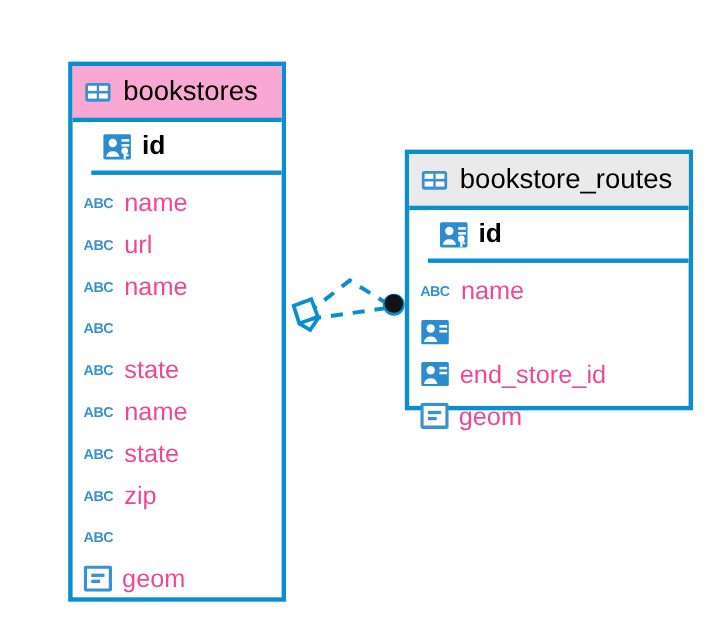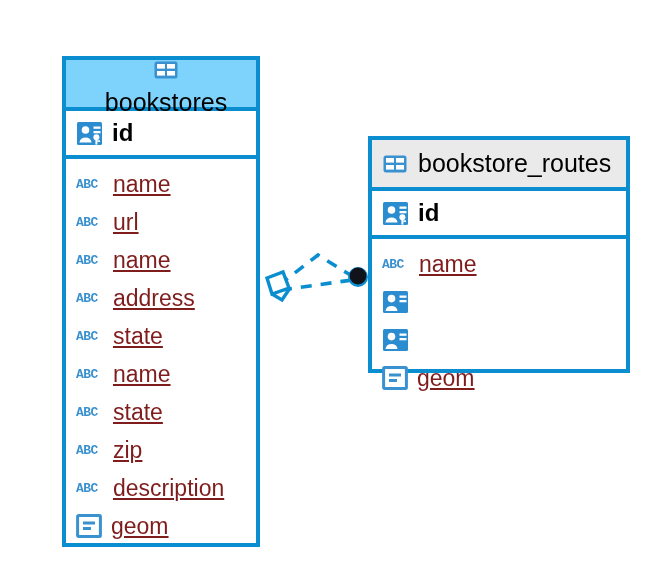--- a/index.html
+++ b/index.html
@@ -22,57 +22,58 @@
   }
   .ent-header{
     box-sizing:border-box;
     height:51px;
     display:flex;
     align-items:center;
     padding-left:10px;
     gap:10px;
     border-bottom:4px solid #0a8ed0;
   }
-  .ent-header.orange{background:#7dd3fc;flex-direction:column;}
+  .ent-header.orange{background:#f9a8d4;}
   .ent-header.grey{background:#eaeaea;}
   .ent-title{
     font-size:25px;
     color:#000000;
     line-height:1;
     white-space:nowrap;
   }
   .pk-row{
     box-sizing:border-box;
     height:48px;
     display:flex;
     align-items:center;
     padding-left:10px;
     gap:9px;
     border-bottom:4px solid #0a8ed0;
     background:#ffffff;
+    margin-left:17px;
   }
   .pk-label{font-size:24px;font-weight:bold;color:#000;line-height:1;}
   .cols{padding:6px 0 8px 0;}
   .col-row{
     height:38px;
     display:flex;
     align-items:center;
     padding-left:10px;
     gap:9px;
   }
-  .col-label{font-size:23px;color:#7f1d1d;line-height:1;white-space:nowrap;text-decoration:underline;}
+  .col-label{font-size:23px;color:#ec4899;line-height:1;white-space:nowrap;}
 
   
   .icon{flex:0 0 auto;display:block;}
 
   
   .abc-icon{
     width:28px;height:16px;
     display:flex;align-items:center;justify-content:flex-start;
-    font-family:Liberation Mono, monospace;
+    font-family:Liberation Sans, sans-serif;
     font-size:13px;font-weight:bold;
     color:#3a91cf;
     letter-spacing:-0.5px;
     line-height:1;
   }
 
   
   .connector{position:absolute;left:0;top:0;pointer-events:none;}
 </style>
 </head>
@@ -136,21 +137,20 @@
         <span class="col-label">url</span>
       </div>
 
       <div class="col-row">
         <span class="abc-icon">ABC</span>
         <span class="col-label">name</span>
       </div>
 
       <div class="col-row">
         <span class="abc-icon">ABC</span>
-        <span class="col-label">address</span>
       </div>
 
       <div class="col-row">
         <span class="abc-icon">ABC</span>
         <span class="col-label">state</span>
       </div>
 
       <div class="col-row">
         <span class="abc-icon">ABC</span>
         <span class="col-label">name</span>
@@ -161,21 +161,20 @@
         <span class="col-label">state</span>
       </div>
 
       <div class="col-row">
         <span class="abc-icon">ABC</span>
         <span class="col-label">zip</span>
       </div>
 
       <div class="col-row">
         <span class="abc-icon">ABC</span>
-        <span class="col-label">description</span>
       </div>
 
       <div class="col-row">
         <svg class="icon" width="26" height="24" viewBox="0 0 26 24">
           <rect x="1.6" y="1.6" width="22.8" height="20.8" rx="1" fill="#ffffff" stroke="#3a91cf" stroke-width="3"></rect>
           <rect x="7" y="7.5" width="12" height="3" fill="#3a91cf"></rect>
           <rect x="7" y="13" width="8" height="3" fill="#3a91cf"></rect>
         </svg>
         <span class="col-label">geom</span>
       </div>
@@ -228,20 +227,21 @@
       </div>
 
       <div class="col-row">
         <svg class="icon" width="27" height="24" viewBox="0 0 27 24">
           <rect x="1" y="1" width="25" height="22" rx="1.5" fill="#2b8cd0"></rect>
           <circle cx="9.5" cy="8.6" r="3.8" fill="#ffffff"></circle>
           <path d="M 3.4 21 a 6.2 6.2 0 0 1 12.2 0 Z" fill="#ffffff"></path>
           <rect x="17.5" y="5.5" width="7" height="2.3" fill="#ffffff"></rect>
           <rect x="17.5" y="10" width="7" height="2.3" fill="#ffffff"></rect>
         </svg>
+        <span class="col-label">end_store_id</span>
       </div>
 
       <div class="col-row">
         <svg class="icon" width="26" height="24" viewBox="0 0 26 24">
           <rect x="1.6" y="1.6" width="22.8" height="20.8" rx="1" fill="#ffffff" stroke="#3a91cf" stroke-width="3"></rect>
           <rect x="7" y="7.5" width="12" height="3" fill="#3a91cf"></rect>
           <rect x="7" y="13" width="8" height="3" fill="#3a91cf"></rect>
         </svg>
         <span class="col-label">geom</span>
       </div>

